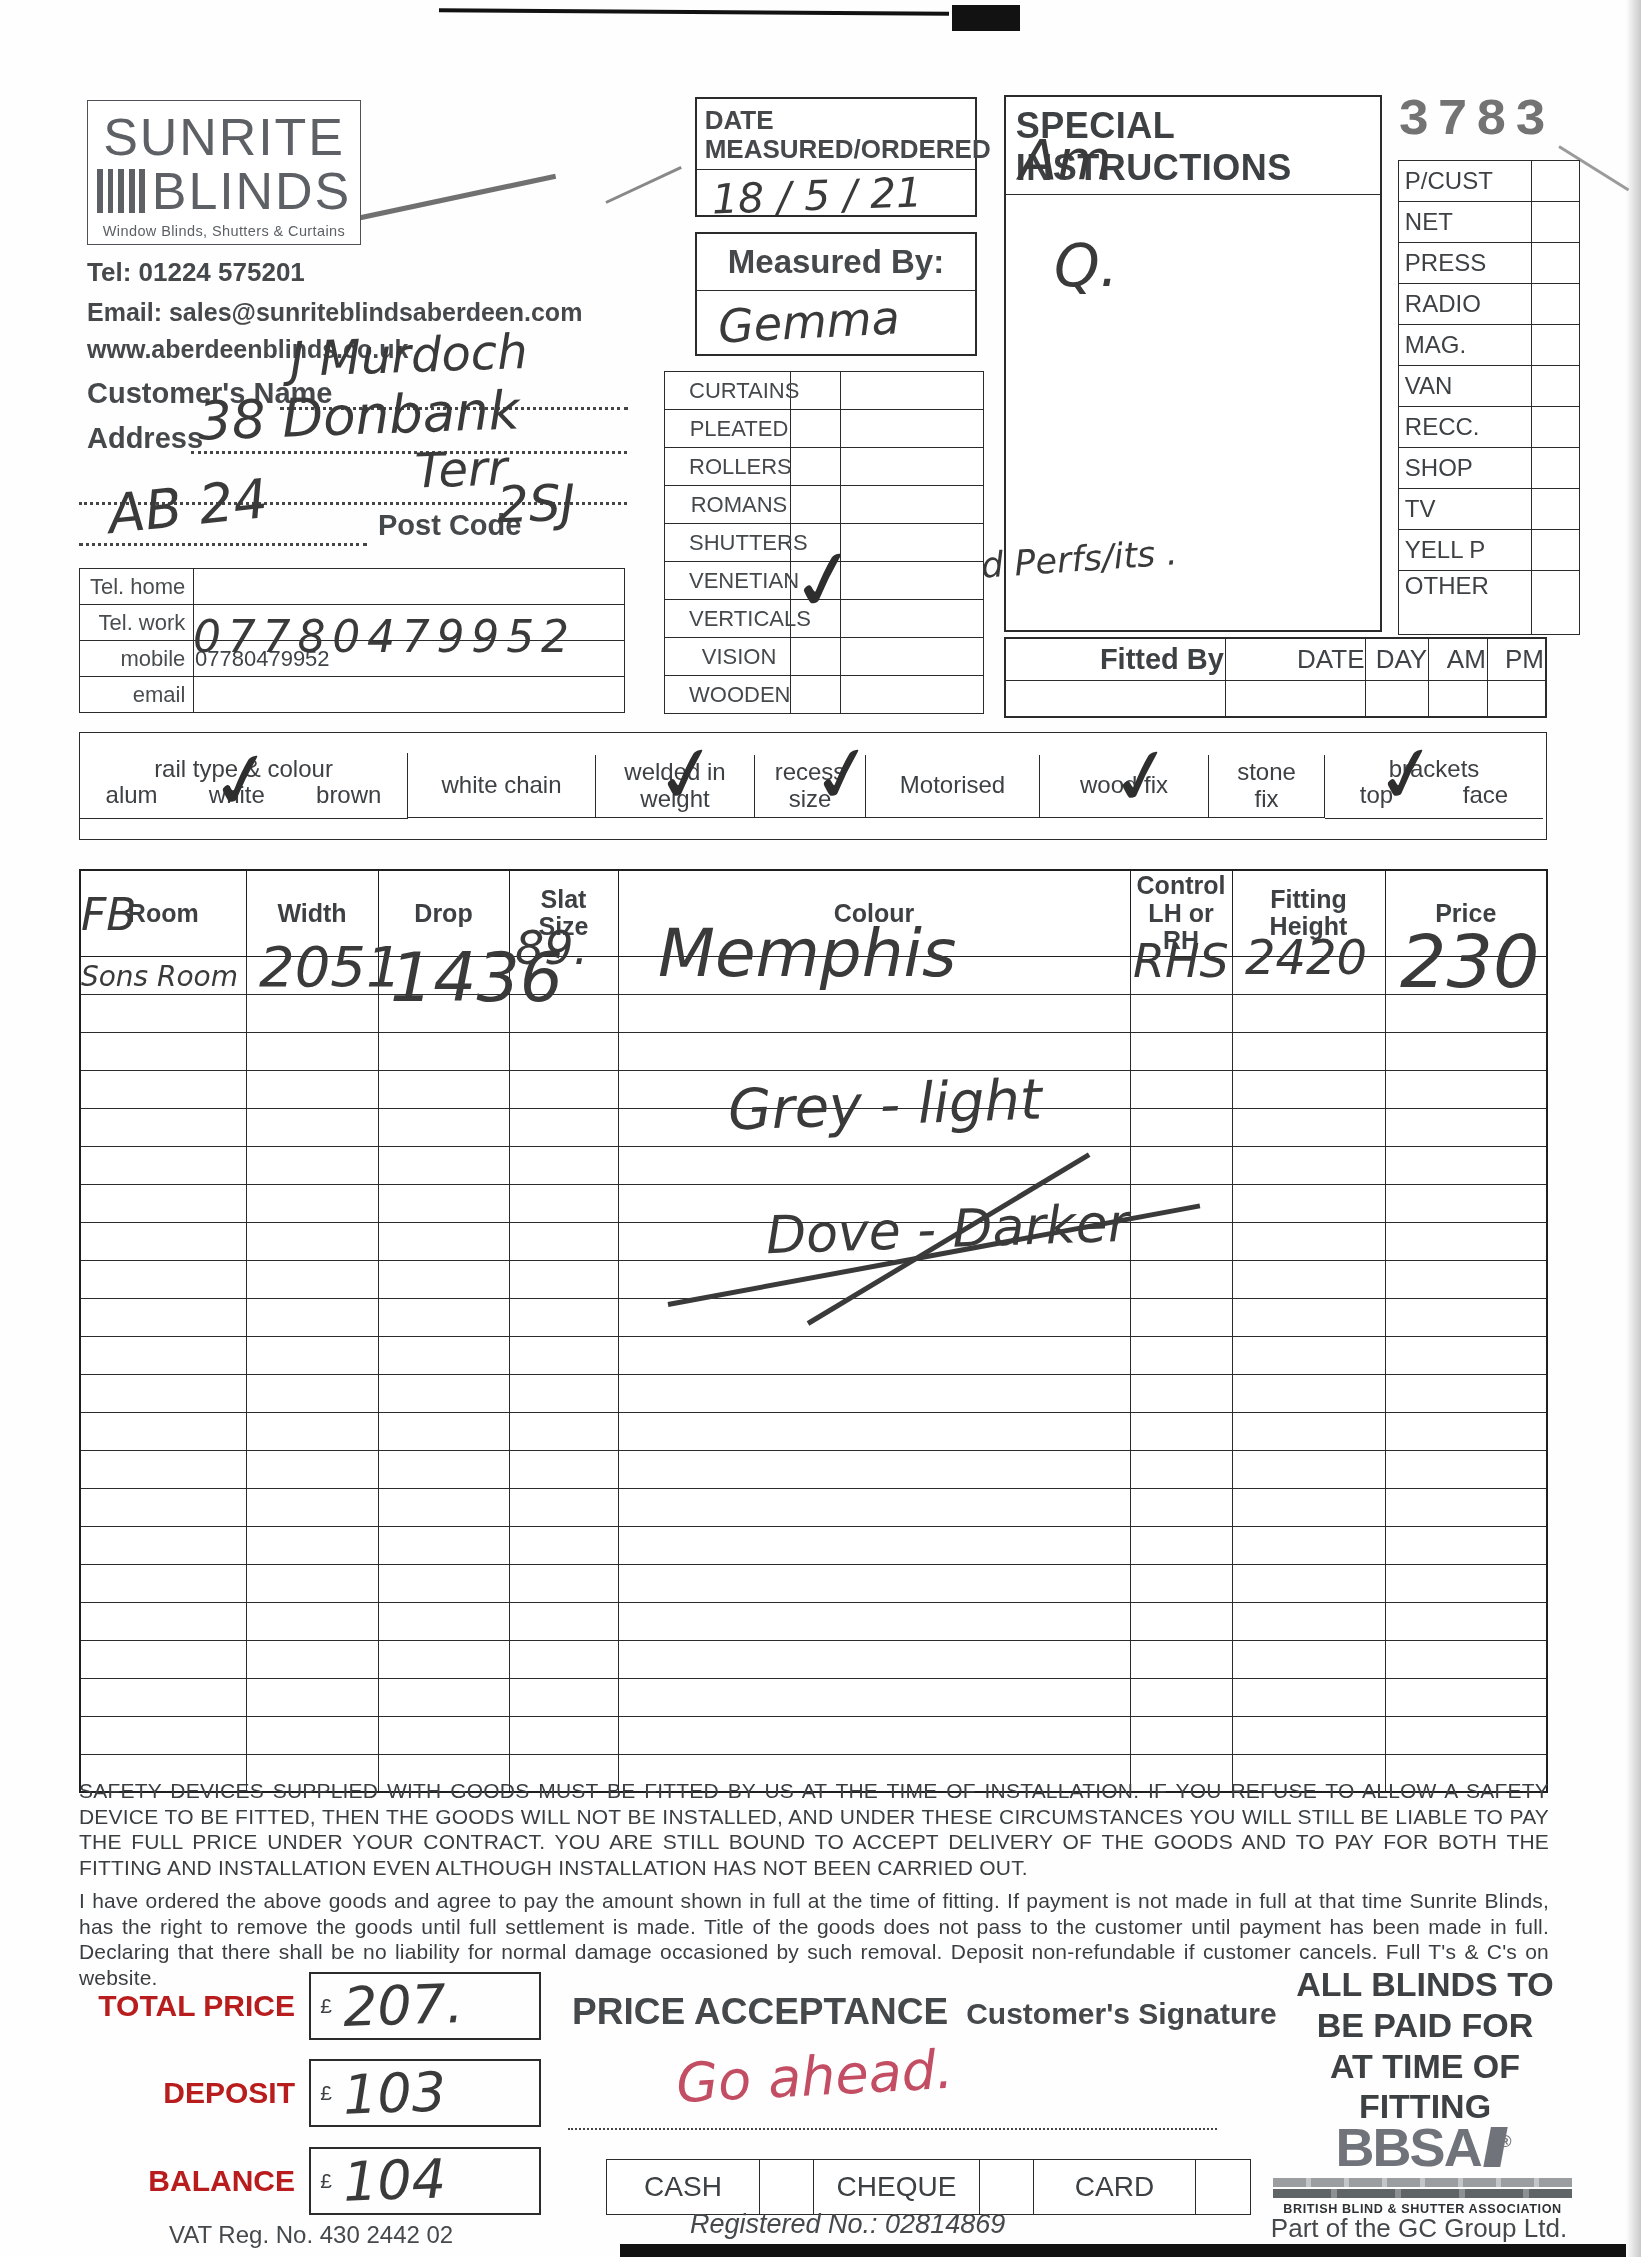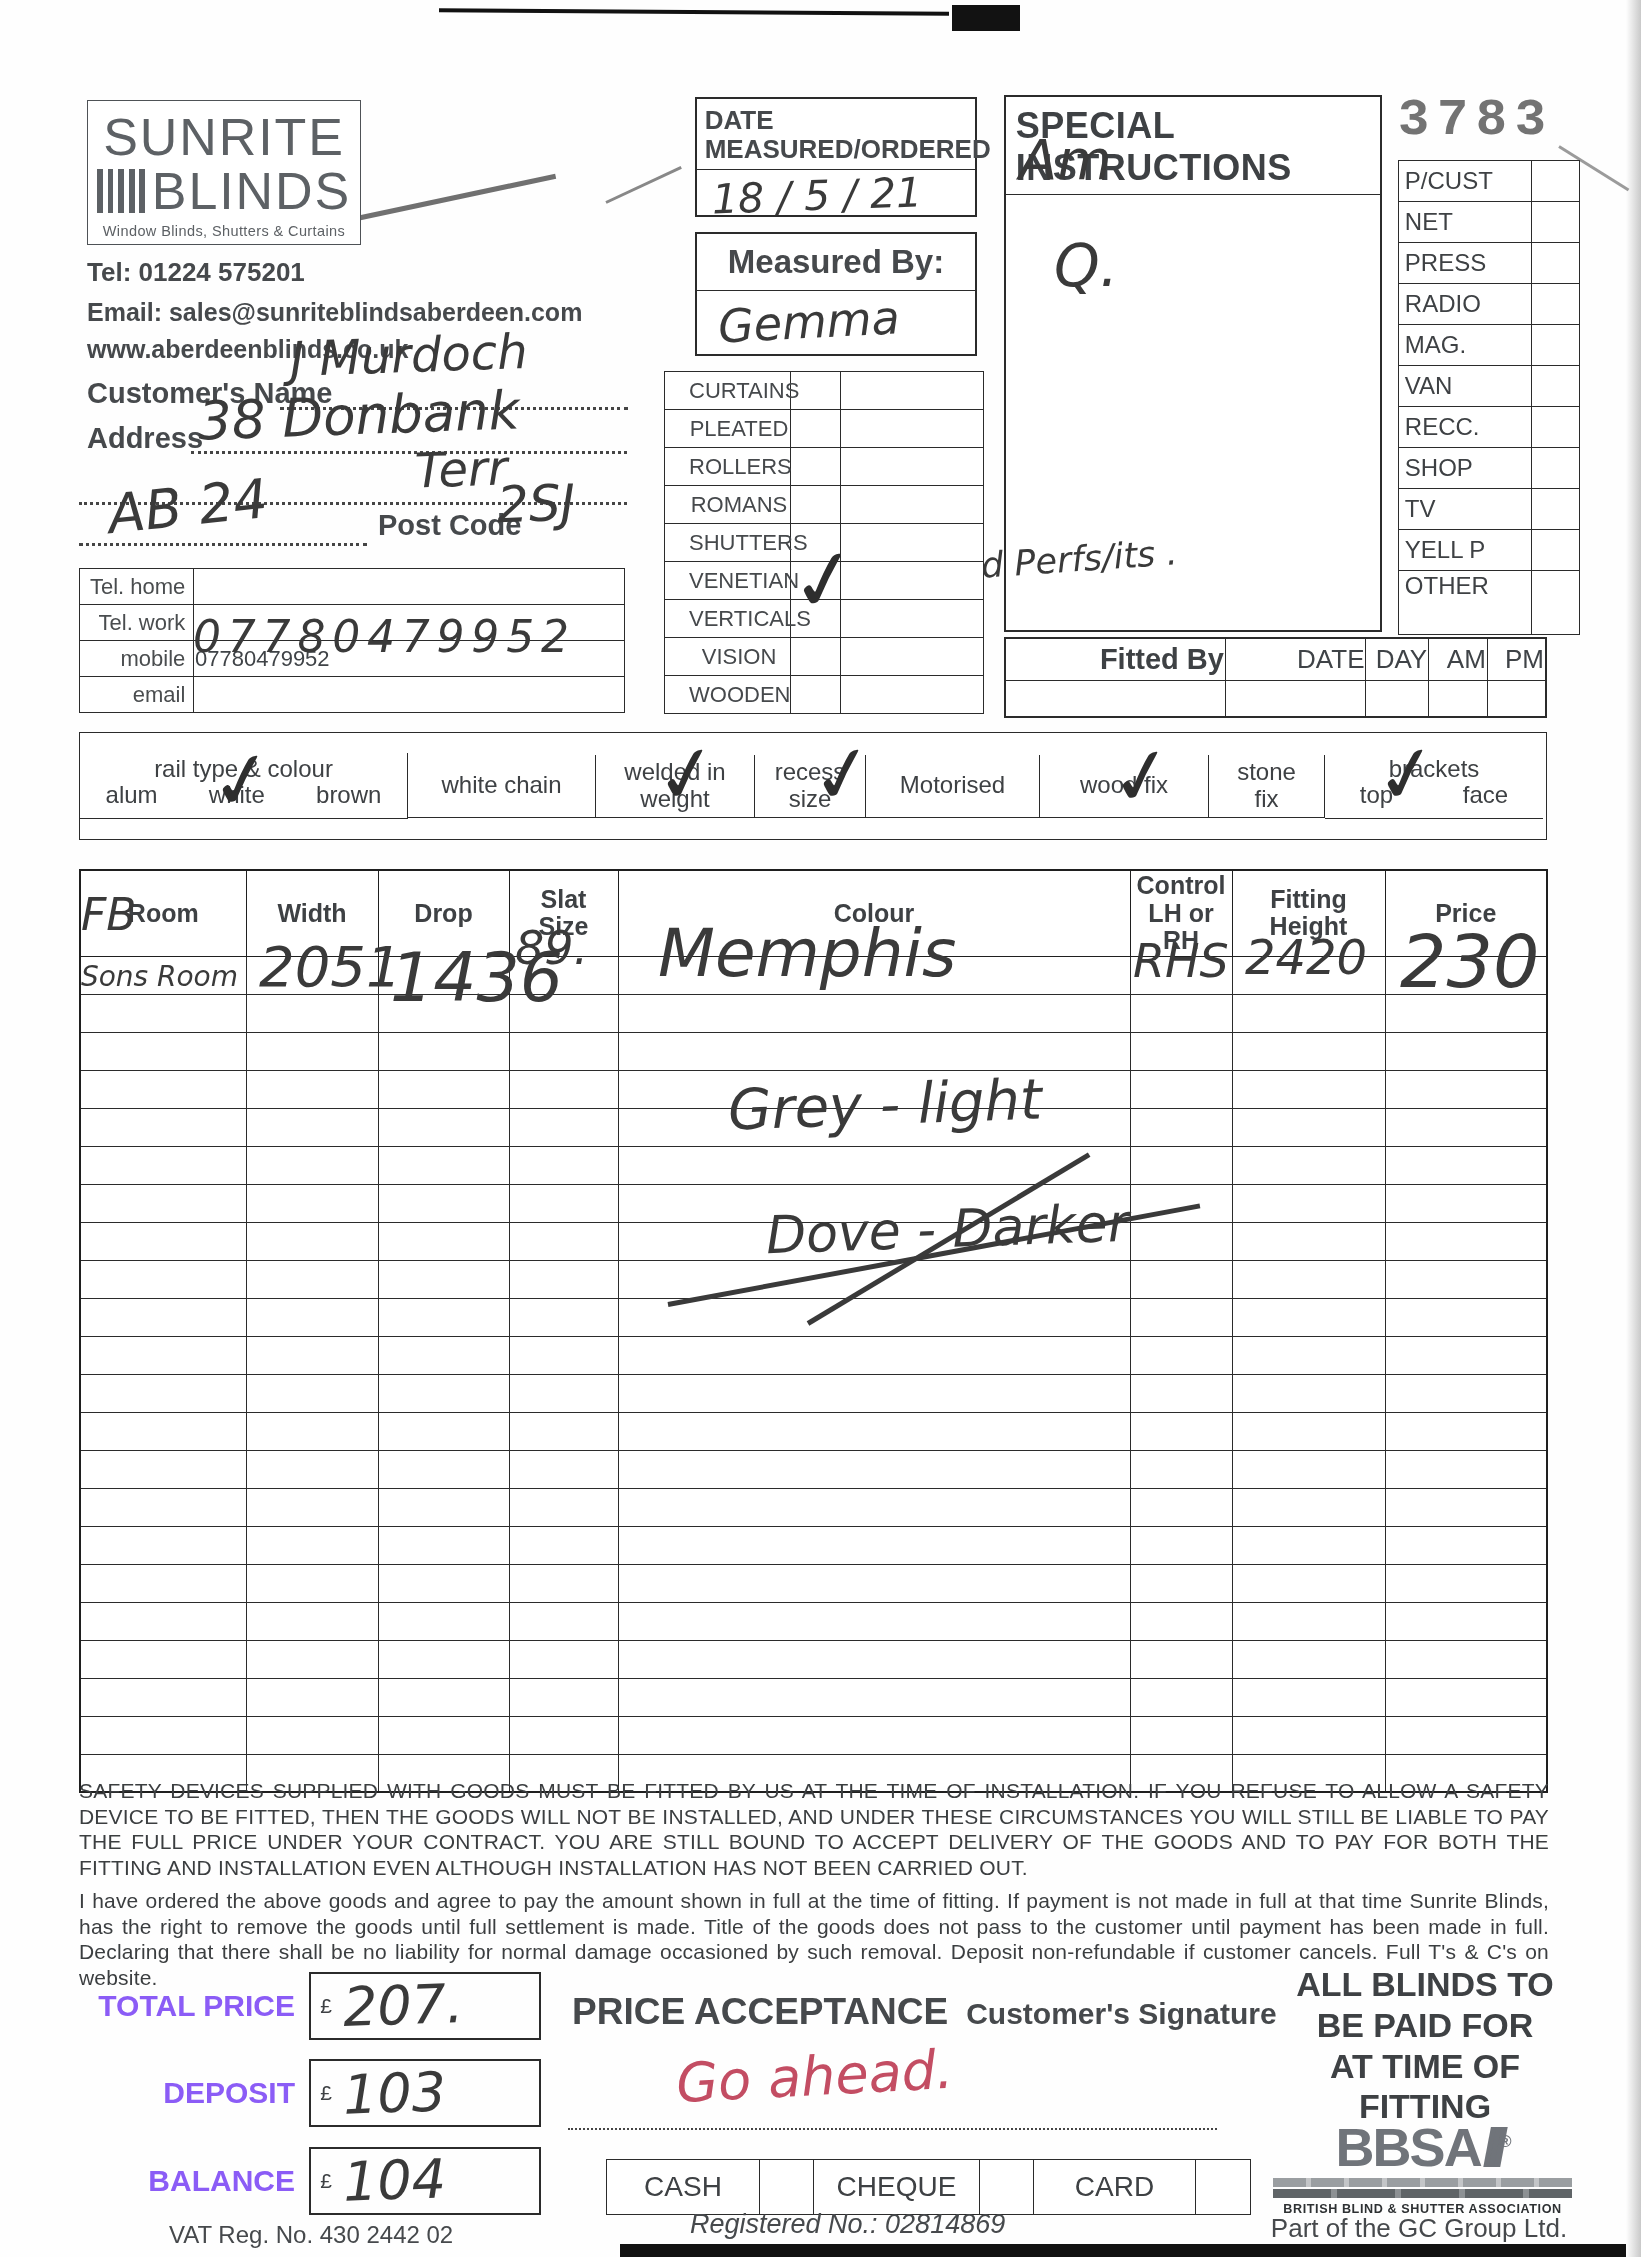--- a/index.html
+++ b/index.html
@@ -66,21 +66,21 @@
   .ot{width:1468px;border:2.9px solid #1f1f1f;background:#fff;}
   .oth{border:1.9px solid #1f1f1f;height:60px;text-align:center;font-weight:bold;font-size:25px;
        color:#3e4144;white-space:pre-line;line-height:1.1;}
   .otc{border:1.9px solid #2b2b2b;height:38px;}
   
   .terms{position:absolute;left:79px;top:1778px;width:1470px;color:#3b3e40;text-align:justify;}
   .terms p{margin:0 0 7.7px 0;font-size:21px;line-height:1.22;letter-spacing:0.2px;}
   
   .tot-col{position:absolute;left:87px;top:1972px;}
   .tot-row{display:flex;align-items:center;margin-bottom:19.3px;}
-  .tot-label{width:208px;text-align:right;font-size:30px;font-weight:bold;color:#8b5cf6;padding-right:13.5px;}
+  .tot-label{width:208px;text-align:right;font-size:30px;font-weight:bold;color:#b91c1c;padding-right:13.5px;}
   .tot-box{width:232px;height:68px;border:2.9px solid #2b2b2b;display:flex;align-items:center;box-sizing:border-box;}
   .pound{font-size:21px;margin:0 11.6px 0 9.7px;color:#3e4144;}
   .tot-val{font-size:54px;transform:rotate(-2deg);}
   
   .pay-row{position:absolute;left:606px;top:2159px;display:flex;border:1.9px solid #2b2b2b;height:54px;box-sizing:content-box;background:#fff;}
   .pay-label{display:flex;align-items:center;justify-content:center;font-size:28px;color:#3e4144;
              border-right:1.9px solid #2b2b2b;box-sizing:border-box;}
   .pay-box{width:54px;border-right:1.9px solid #2b2b2b;box-sizing:border-box;}
   .pay-box:last-child{border-right:none;}
   

